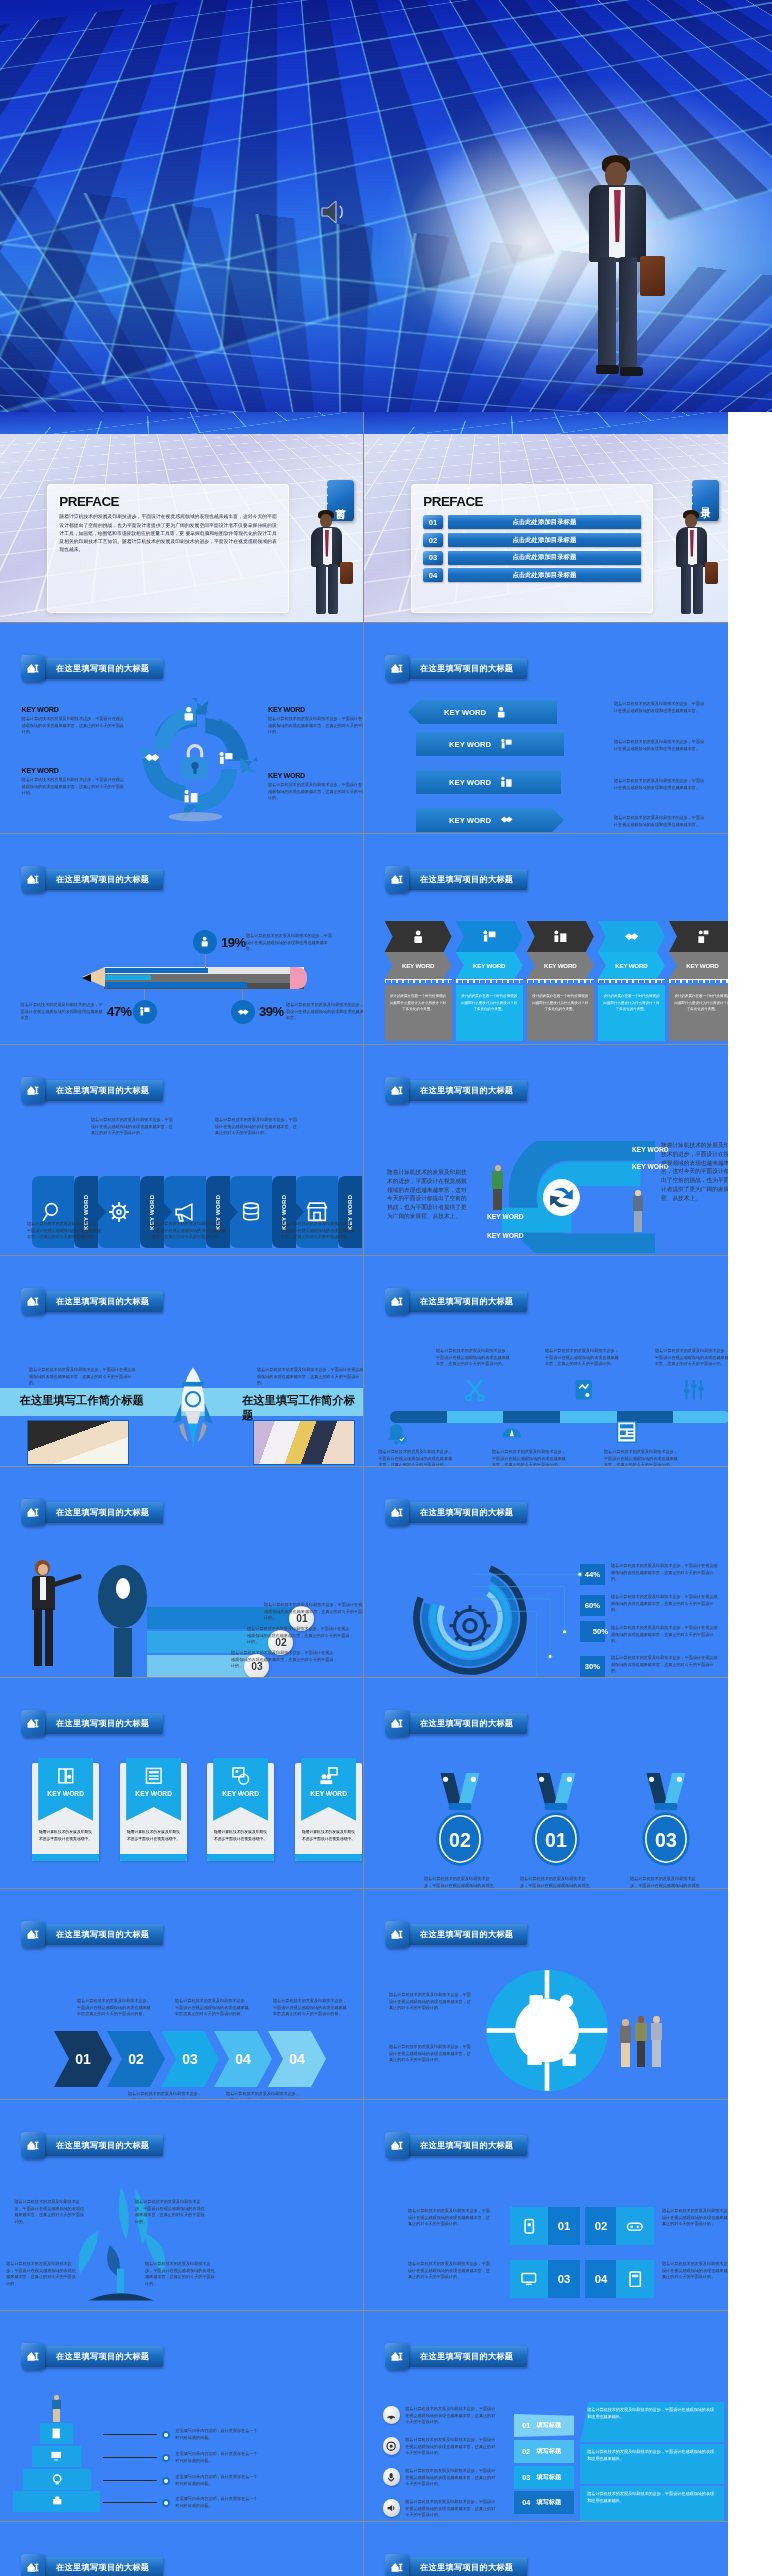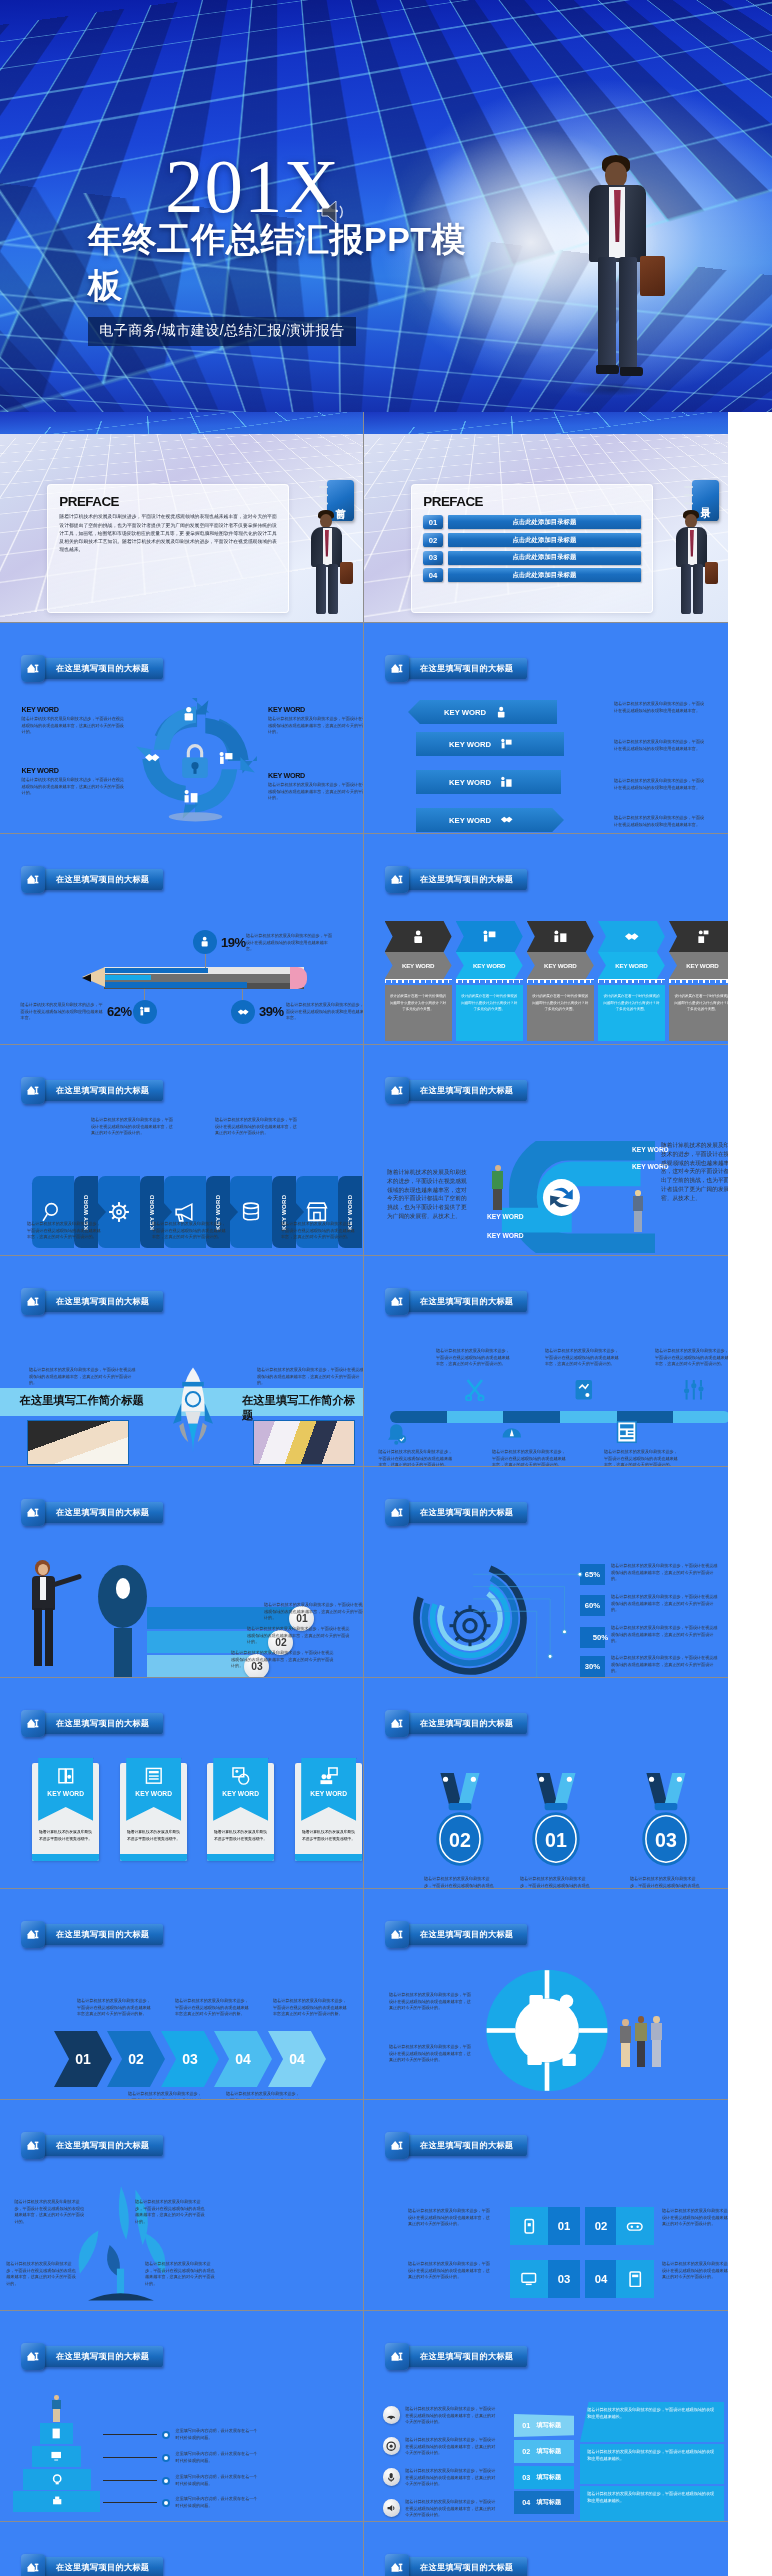--- a/index.html
+++ b/index.html
@@ -234,25 +234,20 @@
 </head>
 <body>
 
 <div class="page">
 
   <div class="hero">
     <div class="grid-top"></div>
     <div class="grid-bot"></div>
     <div class="hero-glow"></div>
 
-    <div class="hero-txt">
-      <div class="yeartitle">201X</div>
-      <div class="maintitle">年终工作总结汇报PPT模板</div>
-      <div class="subbar">电子商务/城市建设/总结汇报/演讲报告</div>
-    </div>
 
     <svg class="speaker-icon" viewBox="0 0 64 64">
       <path d="M6 24h12L34 10v44L18 40H6z" fill="#3c4350" stroke="#e8eef8" stroke-width="2"></path>
       <path d="M42 20c6 6 6 18 0 24" stroke="#e8eef8" stroke-width="3" fill="none"></path>
     </svg>
 
     <div class="bizman" style="left:562px; top:155px; width:108px; height:242px;">
       <div class="bm-shadow" style="left:10.3px; top:228px; width:82px; height:13.4px;"></div>
       <div class="bm-hair" style="left:40px; top:0px; width:28px; height:17.5px;"></div>
       <div class="bm-head" style="left:43px; top:7.2px; width:21.6px; height:26px;"></div>
@@ -481,21 +476,21 @@
       <p class="zh" style="position:absolute; left:246px; top:99px; width:88px;">随着计算机技术的发展及印刷技术的进步，平面设计在视觉感观领域的表现和应用也越来越丰富。</p>
 
       <div class="vline" style="left:144px; top:155px; height:23px;"></div>
       <div class="pc" style="left:133px; top:166px;">
         <svg width="11.3" height="11.3" viewBox="0 0 30 30">
             <circle cx="7" cy="6" r="4" fill="#fff"></circle>
             <rect x="4" y="11" width="7" height="14" fill="#fff"></rect>
             <rect x="14" y="4" width="14" height="12" fill="#fff"></rect>
           </svg>
       </div>
-      <div class="pct" style="left:107px; top:170px;">62%</div>
+      <div class="pct" style="left:107px; top:170px;">47%</div>
       <p class="zh" style="position:absolute; left:20.6px; top:168px; width:82px;">随着计算机技术的发展及印刷技术的进步，平面设计在视觉感观领域的表现和应用也越来越丰富。</p>
 
       <div class="vline" style="left:242px; top:155px; height:23px;"></div>
       <div class="pc" style="left:231px; top:166px;">
         <svg width="12.4" height="10.3" viewBox="0 0 32 26">
             <path d="M2 12l8-6 6 4 6-4 8 6-8 8-6-4-6 4z" fill="#fff"></path>
           </svg>
       </div>
       <div class="pct" style="left:259px; top:170px;">39%</div>
       <p class="zh" style="position:absolute; left:286px; top:168px; width:82px;">随着计算机技术的发展及印刷技术的进步，平面设计在视觉感观领域的表现和应用也越来越丰富。</p>
@@ -880,25 +875,25 @@
           <line x1="115" y1="90" x2="115" y2="100"></line>
             <line x1="115" y1="160" x2="115" y2="170"></line>
           <line x1="75" y1="130" x2="85" y2="130"></line>
             <line x1="145" y1="130" x2="155" y2="130"></line>
           <line x1="87" y1="102" x2="94" y2="109"></line>
             <line x1="136" y1="151" x2="143" y2="158"></line>
           <line x1="143" y1="102" x2="136" y2="109"></line>
             <line x1="94" y1="151" x2="87" y2="158"></line>
         </g>
       </svg>
-      <div style="position:absolute; left:216px; top:97px; width:25px; height:20.6px;" class="pctbox">65%</div>
+      <div style="position:absolute; left:216px; top:97px; width:25px; height:20.6px;" class="pctbox">44%</div>
       <p class="zh" style="position:absolute; left:247px; top:96px; width:109px;">随着计算机技术的发展及印刷技术进步，平面设计在视觉感观领域的表现也越来越丰富，这真正的对今天的平面设计的。</p>
       <div style="position:absolute; left:216px; top:128px; width:25px; height:20.6px;" class="pctbox">60%</div>
       <p class="zh" style="position:absolute; left:247px; top:127px; width:109px;">随着计算机技术的发展及印刷技术进步，平面设计在视觉感观领域的表现也越来越丰富，这真正的对今天的平面设计的。</p>
-      <div style="position:absolute; left:216px; top:160px; width:25px; height:20.6px;padding-left:16px;" class="pctbox">50%</div>
+      <div style="position:absolute; left:216px; top:154px; width:25px; height:20.6px;padding-left:16px;" class="pctbox">50%</div>
       <p class="zh" style="position:absolute; left:247px; top:158px; width:109px;">随着计算机技术的发展及印刷技术进步，平面设计在视觉感观领域的表现也越来越丰富，这真正的对今天的平面设计的。</p>
       <div style="position:absolute; left:216px; top:189px; width:25px; height:20.6px;" class="pctbox">30%</div>
       <p class="zh" style="position:absolute; left:247px; top:188px; width:109px;">随着计算机技术的发展及印刷技术进步，平面设计在视觉感观领域的表现也越来越丰富，这真正的对今天的平面设计的。</p>
       <svg style="position:absolute; left:103px; top:96px;" width="118" height="118" viewBox="0 0 230 230">
         <g stroke="#3c9bdd" stroke-width="1.4" fill="none">
           <path d="M12 22 H220"></path>
             <path d="M12 46 H190 V134"></path>
             <path d="M12 70 H162 V182"></path>
             <path d="M12 94 H136 V228"></path>
         </g>

